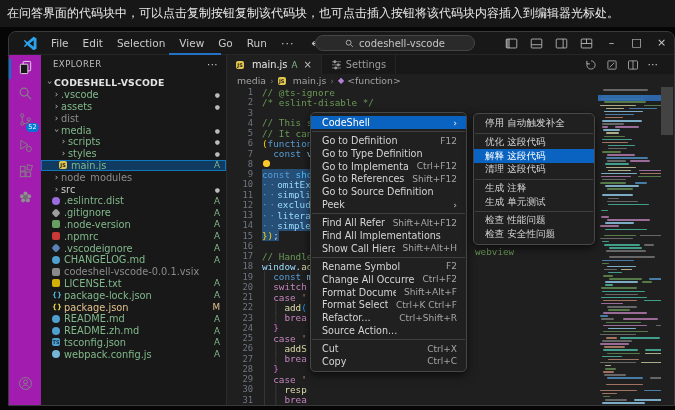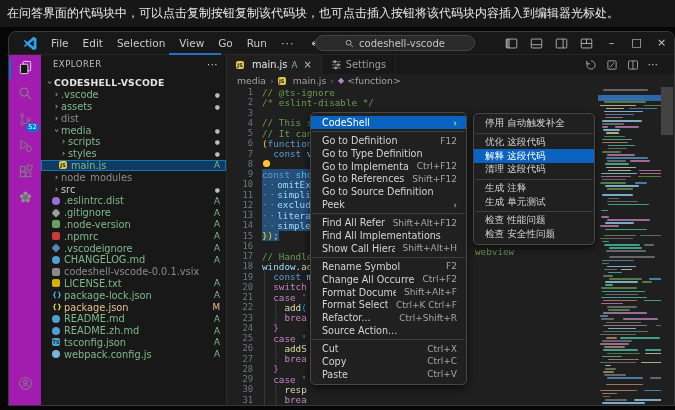--- a/index.html
+++ b/index.html
@@ -651,24 +651,20 @@
         </div>
         <div class="msep"></div>
         <div class="mi">
           <span class="lbl">Cut</span>
           <span class="sc">Ctrl+X</span>
         </div>
         <div class="mi">
           <span class="lbl">Copy</span>
           <span class="sc">Ctrl+C</span>
         </div>
-        <div class="mi">
-          <span class="lbl">Paste</span>
-          <span class="sc">Ctrl+V</span>
-        </div>
       </div>
     <div class="ctxmenu sub">
         <div class="mi">
           <span class="lbl">停用 自动触发补全</span>
         </div>
         <div class="msep"></div>
         <div class="mi">
           <span class="lbl">优化 这段代码</span>
         </div>
         <div class="mi hl">

